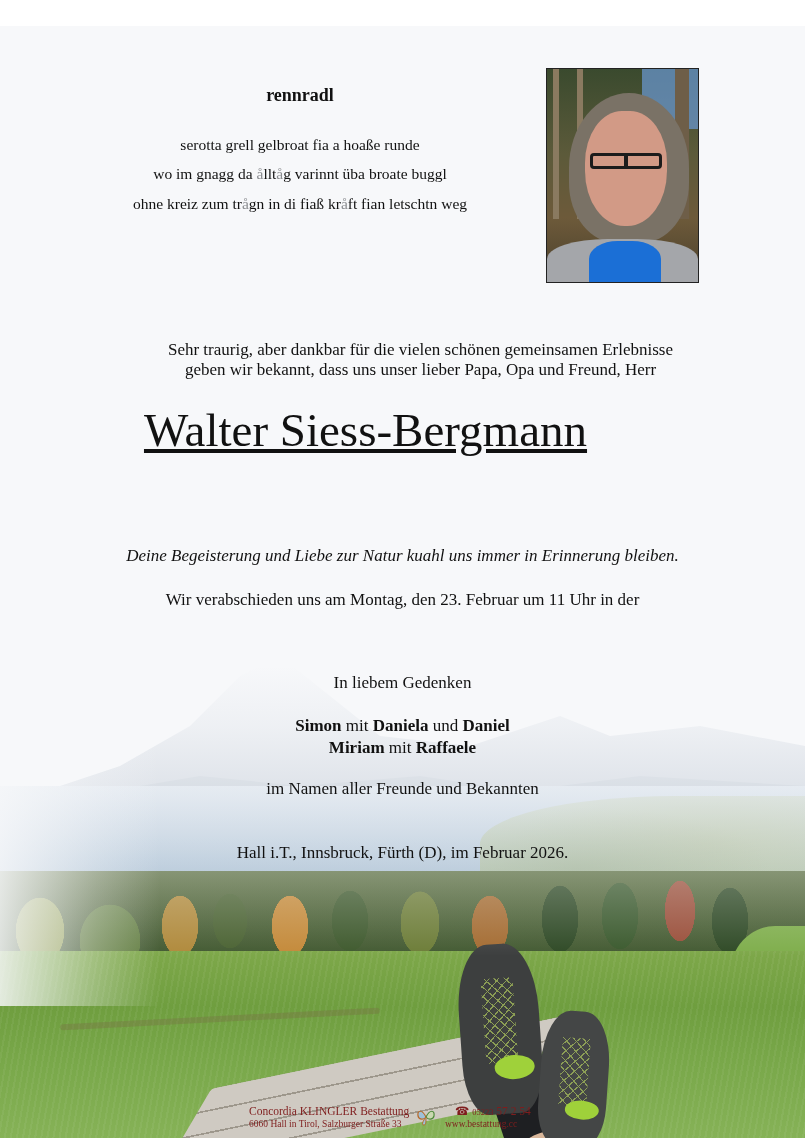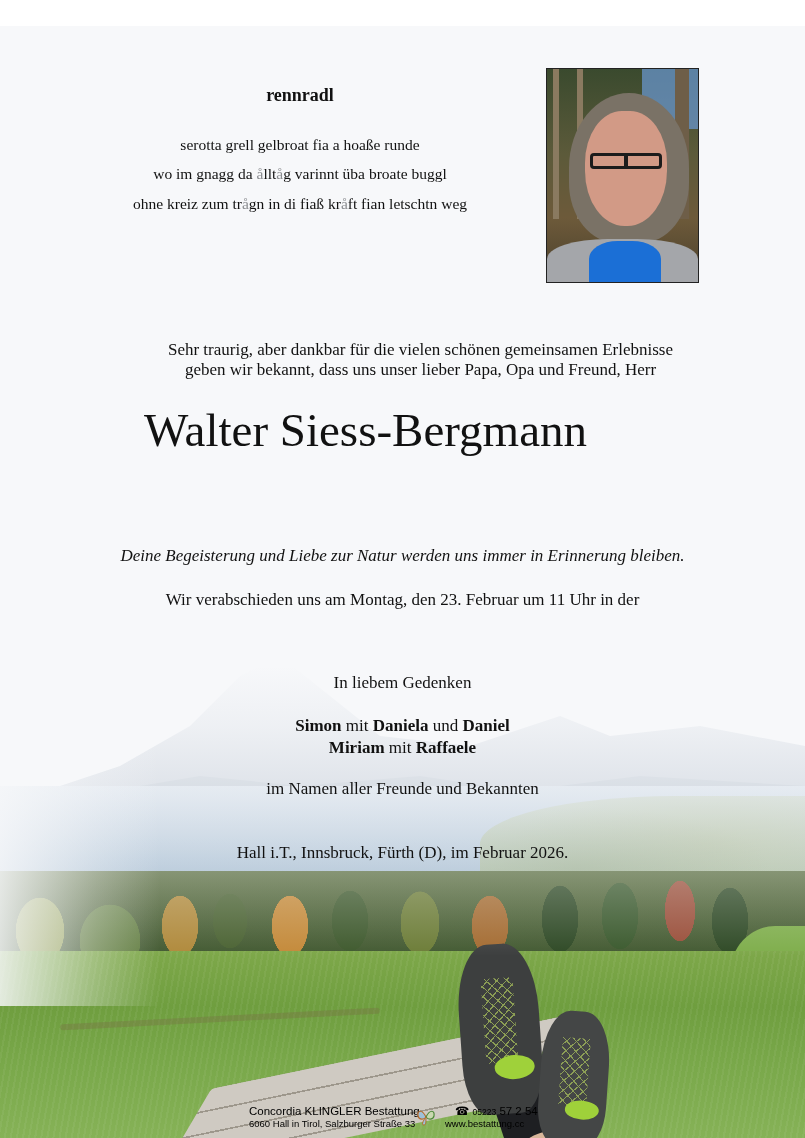--- a/index.html
+++ b/index.html
@@ -116,34 +116,34 @@
   .portrait .trunk { position: absolute; top: 0; width: 6px; height: 150px; background: #8a7a60; }
   .portrait .hair { position: absolute; left: 22px; top: 24px; width: 120px; height: 150px; background: #7a7266; border-radius: 50% 50% 40% 40%; }
   .portrait .face { position: absolute; left: 38px; top: 42px; width: 82px; height: 115px; background: #d29a86; border-radius: 45% 45% 48% 48%; }
   .portrait .glasses { position: absolute; left: 43px; top: 84px; width: 72px; height: 16px; border: 3px solid #1c1c1c; border-radius: 4px; box-sizing: border-box; }
   .portrait .glasses::after { content: ""; position: absolute; left: 31px; top: -3px; width: 4px; height: 16px; background: #1c1c1c; }
   .portrait .jacket { position: absolute; left: 0; top: 170px; width: 151px; height: 50px; background: #a4a6aa; border-radius: 40% 40% 0 0; }
   .portrait .shirt { position: absolute; left: 42px; top: 172px; width: 72px; height: 45px; background: #1b6fd6; border-radius: 40% 40% 0 0; }
 
   .intro { position: absolute; left: 0; top: 314px; width: 805px; text-align: center; font-size: 17px; line-height: 20px; }
   .intro p { margin: 0; padding-left: 36px; }
-  .name { position: absolute; left: 0; top: 374px; width: 731px; text-align: center; font-size: 47px; line-height: 60px; margin: 0; font-weight: normal; }
+  .name { position: absolute; left: 0; top: 374px; width: 731px; text-align: center; font-size: 47px; line-height: 60px; margin: 0; font-weight: normal; text-decoration: underline; }
   .passing { position: absolute; left: 0; top: 457px; width: 805px; text-align: center; font-size: 17px; line-height: 20px; }
   .passing p { margin: 0; white-space: pre; }
   .quote { position: absolute; left: 0; top: 519px; width: 805px; text-align: center; font-size: 17px; font-style: italic; line-height: 22px; margin: 0; }
   .ceremony { position: absolute; left: 0; top: 563px; width: 805px; text-align: center; font-size: 17px; line-height: 21px; }
   .ceremony p { margin: 0; }
   .gedenken { position: absolute; left: 0; top: 646px; width: 805px; text-align: center; font-size: 17px; line-height: 22px; margin: 0; }
   .family { position: absolute; left: 0; top: 689px; width: 805px; text-align: center; font-size: 17px; line-height: 22px; }
   .family p { margin: 0; }
   .family b { font-weight: bold; }
   .friends { position: absolute; left: 0; top: 752px; width: 805px; text-align: center; font-size: 17px; line-height: 22px; margin: 0; }
   .place { position: absolute; left: 0; top: 816px; width: 805px; text-align: center; font-size: 17px; line-height: 22px; margin: 0; }
 
-  .footer { position: absolute; left: 249px; top: 1078px; width: 320px; height: 30px; font-family: Liberation Sans, sans-serif; color: #000000; }
+  .footer { position: absolute; left: 249px; top: 1078px; width: 320px; height: 30px; font-family: Liberation Serif, serif; color: #7f1d1d; }
   .footer .company { position: absolute; left: 0; top: 0; font-size: 11.5px; line-height: 14px; white-space: nowrap; }
   .footer .address { position: absolute; left: 0; top: 14px; font-size: 9.5px; line-height: 12px; white-space: nowrap; }
   .footer .logo { position: absolute; left: 167px; top: 3px; width: 20px; height: 20px; }
   .footer .phone { position: absolute; left: 206px; top: 0; font-size: 11.5px; line-height: 14px; white-space: nowrap; }
   .footer .phone .prefix { font-size: 8.5px; }
   .footer .web { position: absolute; left: 196px; top: 14px; font-size: 9.5px; line-height: 12px; white-space: nowrap; }
 </style>
 </head>
 <body>
 
@@ -199,21 +199,21 @@
     <div class="intro">
       <p>Sehr traurig, aber dankbar für die vielen schönen gemeinsamen Erlebnisse</p>
       <p>geben wir bekannt, dass uns unser lieber Papa, Opa und Freund, Herr</p>
     </div>
 
     <h1 class="name">Walter Siess-Bergmann</h1>
 
     <div class="passing">
     </div>
 
-    <p class="quote">Deine Begeisterung und Liebe zur Natur werden uns immer in Erinnerung bleiben.</p>
+    <p class="quote">Deine Begeisterung und Liebe zur Natur kuahl uns immer in Erinnerung bleiben.</p>
 
     <div class="ceremony">
       <p>Wir verabschieden uns am Montag, den 23. Februar um 11 Uhr in der</p>
     </div>
 
     <p class="gedenken">In liebem Gedenken</p>
 
     <div class="family">
       <p>
         <b>Simon</b>

